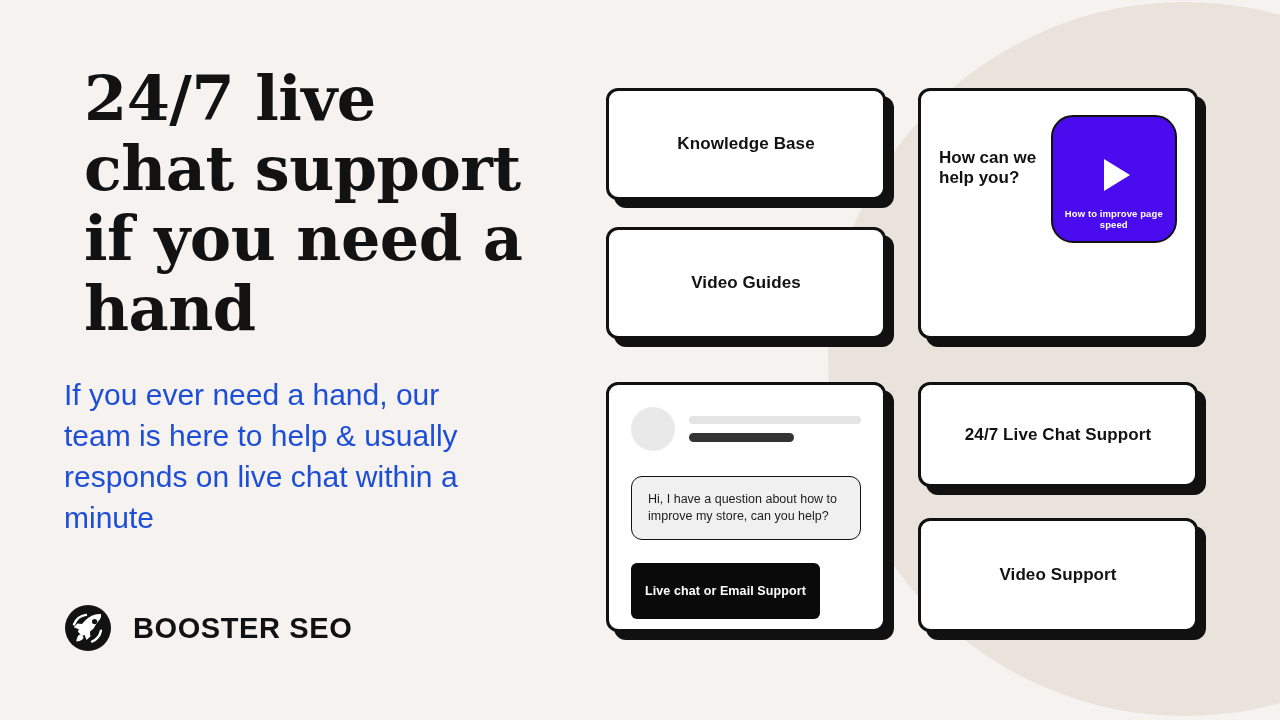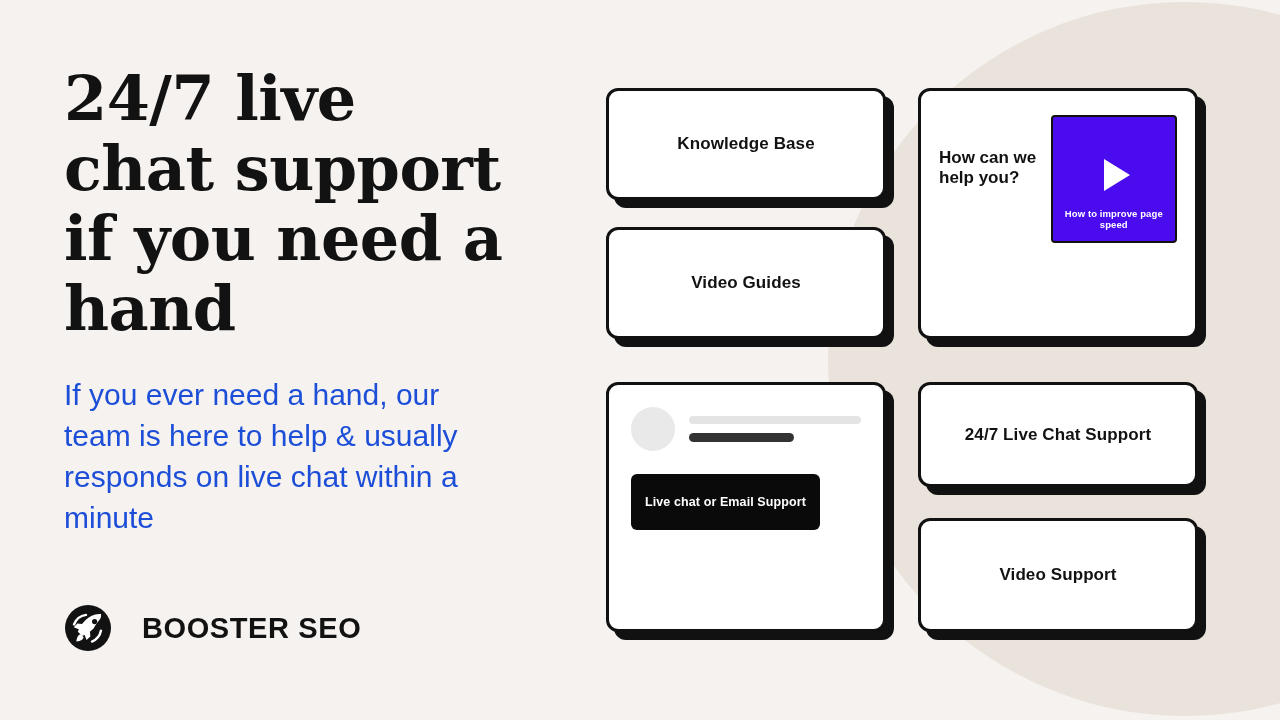--- a/index.html
+++ b/index.html
@@ -34,36 +34,37 @@
     z-index:2;
   }
   .headline {
     font-family:"DejaVu Serif", serif;
     font-weight:700;
     font-size:62px;
     line-height:70px;
     letter-spacing:-0.5px;
     color:#121212;
     width:440px;
+    margin-left:20px;
   }
   .subhead {
     margin-top:30px;
     font-size:30px;
     line-height:41px;
     color:#1d4ed8;
     width:420px;
     font-weight:400;
   }
 
   .logo-row {
     position:absolute;
     left:0; top:540px;
     display:flex;
     align-items:center;
-    gap:30px;
+    gap:21px;
   }
   .logo-mark { width:48px; height:48px; display:block; }
   .logo-text {
     font-size:29px;
     font-weight:700;
     letter-spacing:0.6px;
     color:#121212;
   }
 
   
@@ -108,21 +109,21 @@
     font-size:17px;
     font-weight:700;
     color:#121212;
     margin-bottom:22px;
   }
   .video-thumb {
     position:relative;
     width:204px; height:128px;
     background:#4A0BEF;
     border:2px solid #111111;
-    border-radius:4px;
+    border-radius:22px;
     display:flex;
     align-items:center;
     justify-content:center;
   }
   .play-icon {
     width:0; height:0;
     border-left:26px solid #FFFFFF;
     border-top:16px solid transparent;
     border-bottom:16px solid transparent;
     margin-left:6px;
@@ -219,20 +220,21 @@
 
     <div class="card c-chat">
       <div class="chat-inner">
         <div class="chat-head">
           <div class="avatar"></div>
           <div class="bars">
             <div class="bar-light"></div>
             <div class="bar-dark"></div>
           </div>
         </div>
+        <div class="bubble">Hi, I have a question about how to improve my store, can you help?</div>
         <div class="chat-btn">Live chat or Email Support</div>
       </div>
     </div>
 
     <div class="card card-center c-live">
       <span class="card-label">24/7 Live Chat Support</span>
     </div>
 
     <div class="card card-center c-email">
       <span class="card-label">Video Support</span>

